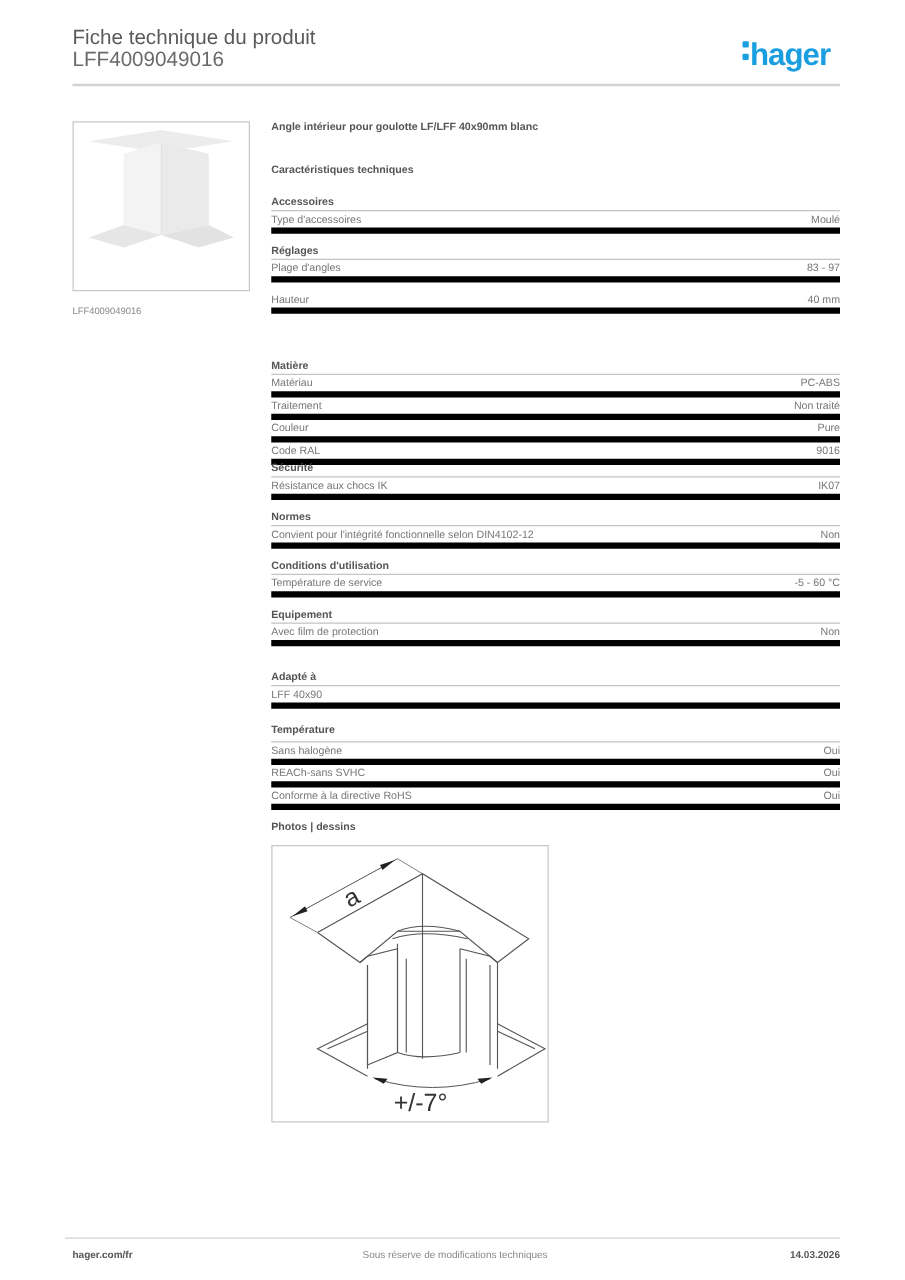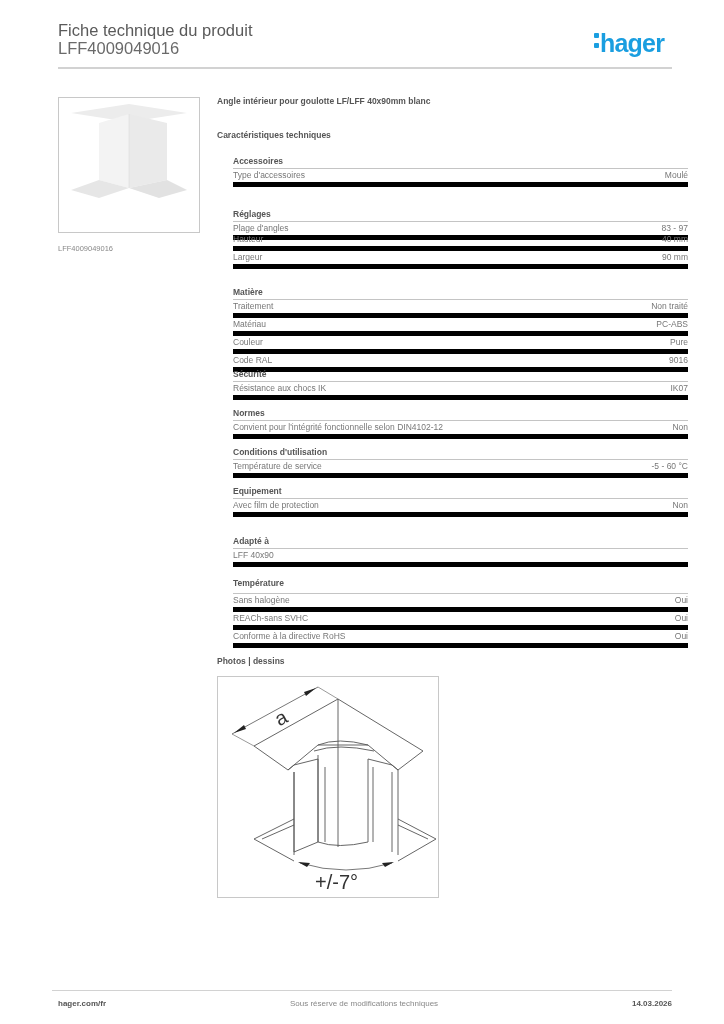--- a/index.html
+++ b/index.html
@@ -10,21 +10,21 @@
   .logo .colon { display: inline-block; width: 5px; position: relative; top: 0px; margin-right: 1px; }
   .logo .colon span { display: block; width: 5px; height: 5px; background: #1a9ee0; margin: 5px 0 4px; border-radius: 1px; }
   .hdr-rule { position: absolute; left: 58px; top: 67px; width: 614px; height: 2px; background: #d2d2d2; }
 
   .thumb { position: absolute; left: 58px; top: 97px; width: 142px; height: 136px; border: 1px solid #c8c8c8; box-sizing: border-box; background: #fff; }
   .thumb-caption { position: absolute; left: 58px; top: 244px; font-size: 7.5px; color: #888; }
 
   .main { position: absolute; left: 217px; top: 0; width: 455px; }
   .prod-name { position: absolute; top: 96px; left: 0; font-size: 8.5px; font-weight: bold; color: #555; white-space: nowrap; }
   .tech-title { position: absolute; top: 130px; left: 0; font-size: 8.5px; font-weight: bold; color: #555; white-space: nowrap; }
-  .section { position: absolute; left: 0; width: 455px; margin-left: 16px; }
+  .section { position: absolute; left: 0; width: 455px; }
   .sec-title { font-size: 8.5px; font-weight: bold; color: #555; height: 12px; line-height: 12px; border-bottom: 1px solid #c4c4c4; padding-bottom: 1px; }
   .row { display: flex; justify-content: space-between; font-size: 8.5px; color: #777; height: 13px; line-height: 13px; border-bottom: 5px solid #000000; }
   .row .v { }
 
   .photos-title { position: absolute; top: 656px; left: 0; font-size: 8.5px; font-weight: bold; color: #555; }
   .drawing { position: absolute; left: 217px; top: 676px; width: 222px; height: 222px; border: 1px solid #c8c8c8; box-sizing: border-box; background: #fff; }
 
   .ftr-rule { position: absolute; left: 52px; top: 990px; width: 620px; height: 1px; background: #d2d2d2; }
   .ftr-left { position: absolute; left: 58px; top: 999px; font-size: 8px; font-weight: bold; color: #555; }
   .ftr-mid { position: absolute; left: 290px; top: 999px; font-size: 8px; color: #888; }
@@ -57,48 +57,44 @@
   <div class="tech-title">Caractéristiques techniques</div>
 
   <div class="section" style="top:155px">
     <div class="sec-title">Accessoires</div>
     <div class="row">
         <span>Type d'accessoires</span>
         <span class="v">Moulé</span>
       </div>
   </div>
 
-  <div class="section" style="top:208px">
+  <div class="section" style="top:194px">
     <div class="sec-title">Réglages</div>
     <div class="row">
         <span>Plage d'angles</span>
         <span class="v">83 - 97</span>
       </div>
   </div>
 
   <div class="section" style="top:233px">
     <div class="row">
         <span>Hauteur</span>
         <span class="v">40 mm</span>
       </div>
-    <div class="row">
-        <span>Largeur</span>
-        <span class="v">90 mm</span>
-      </div>
   </div>
 
   <div class="section" style="top:286px">
     <div class="sec-title">Matière</div>
     <div class="row">
+        <span>Matériau</span>
+        <span class="v">PC-ABS</span>
+      </div>
+    <div class="row">
         <span>Traitement</span>
         <span class="v">Non traité</span>
-      </div>
-    <div class="row">
-        <span>Matériau</span>
-        <span class="v">PC-ABS</span>
       </div>
     <div class="row">
         <span>Couleur</span>
         <span class="v">Pure</span>
       </div>
     <div class="row">
         <span>Code RAL</span>
         <span class="v">9016</span>
       </div>
   </div>

